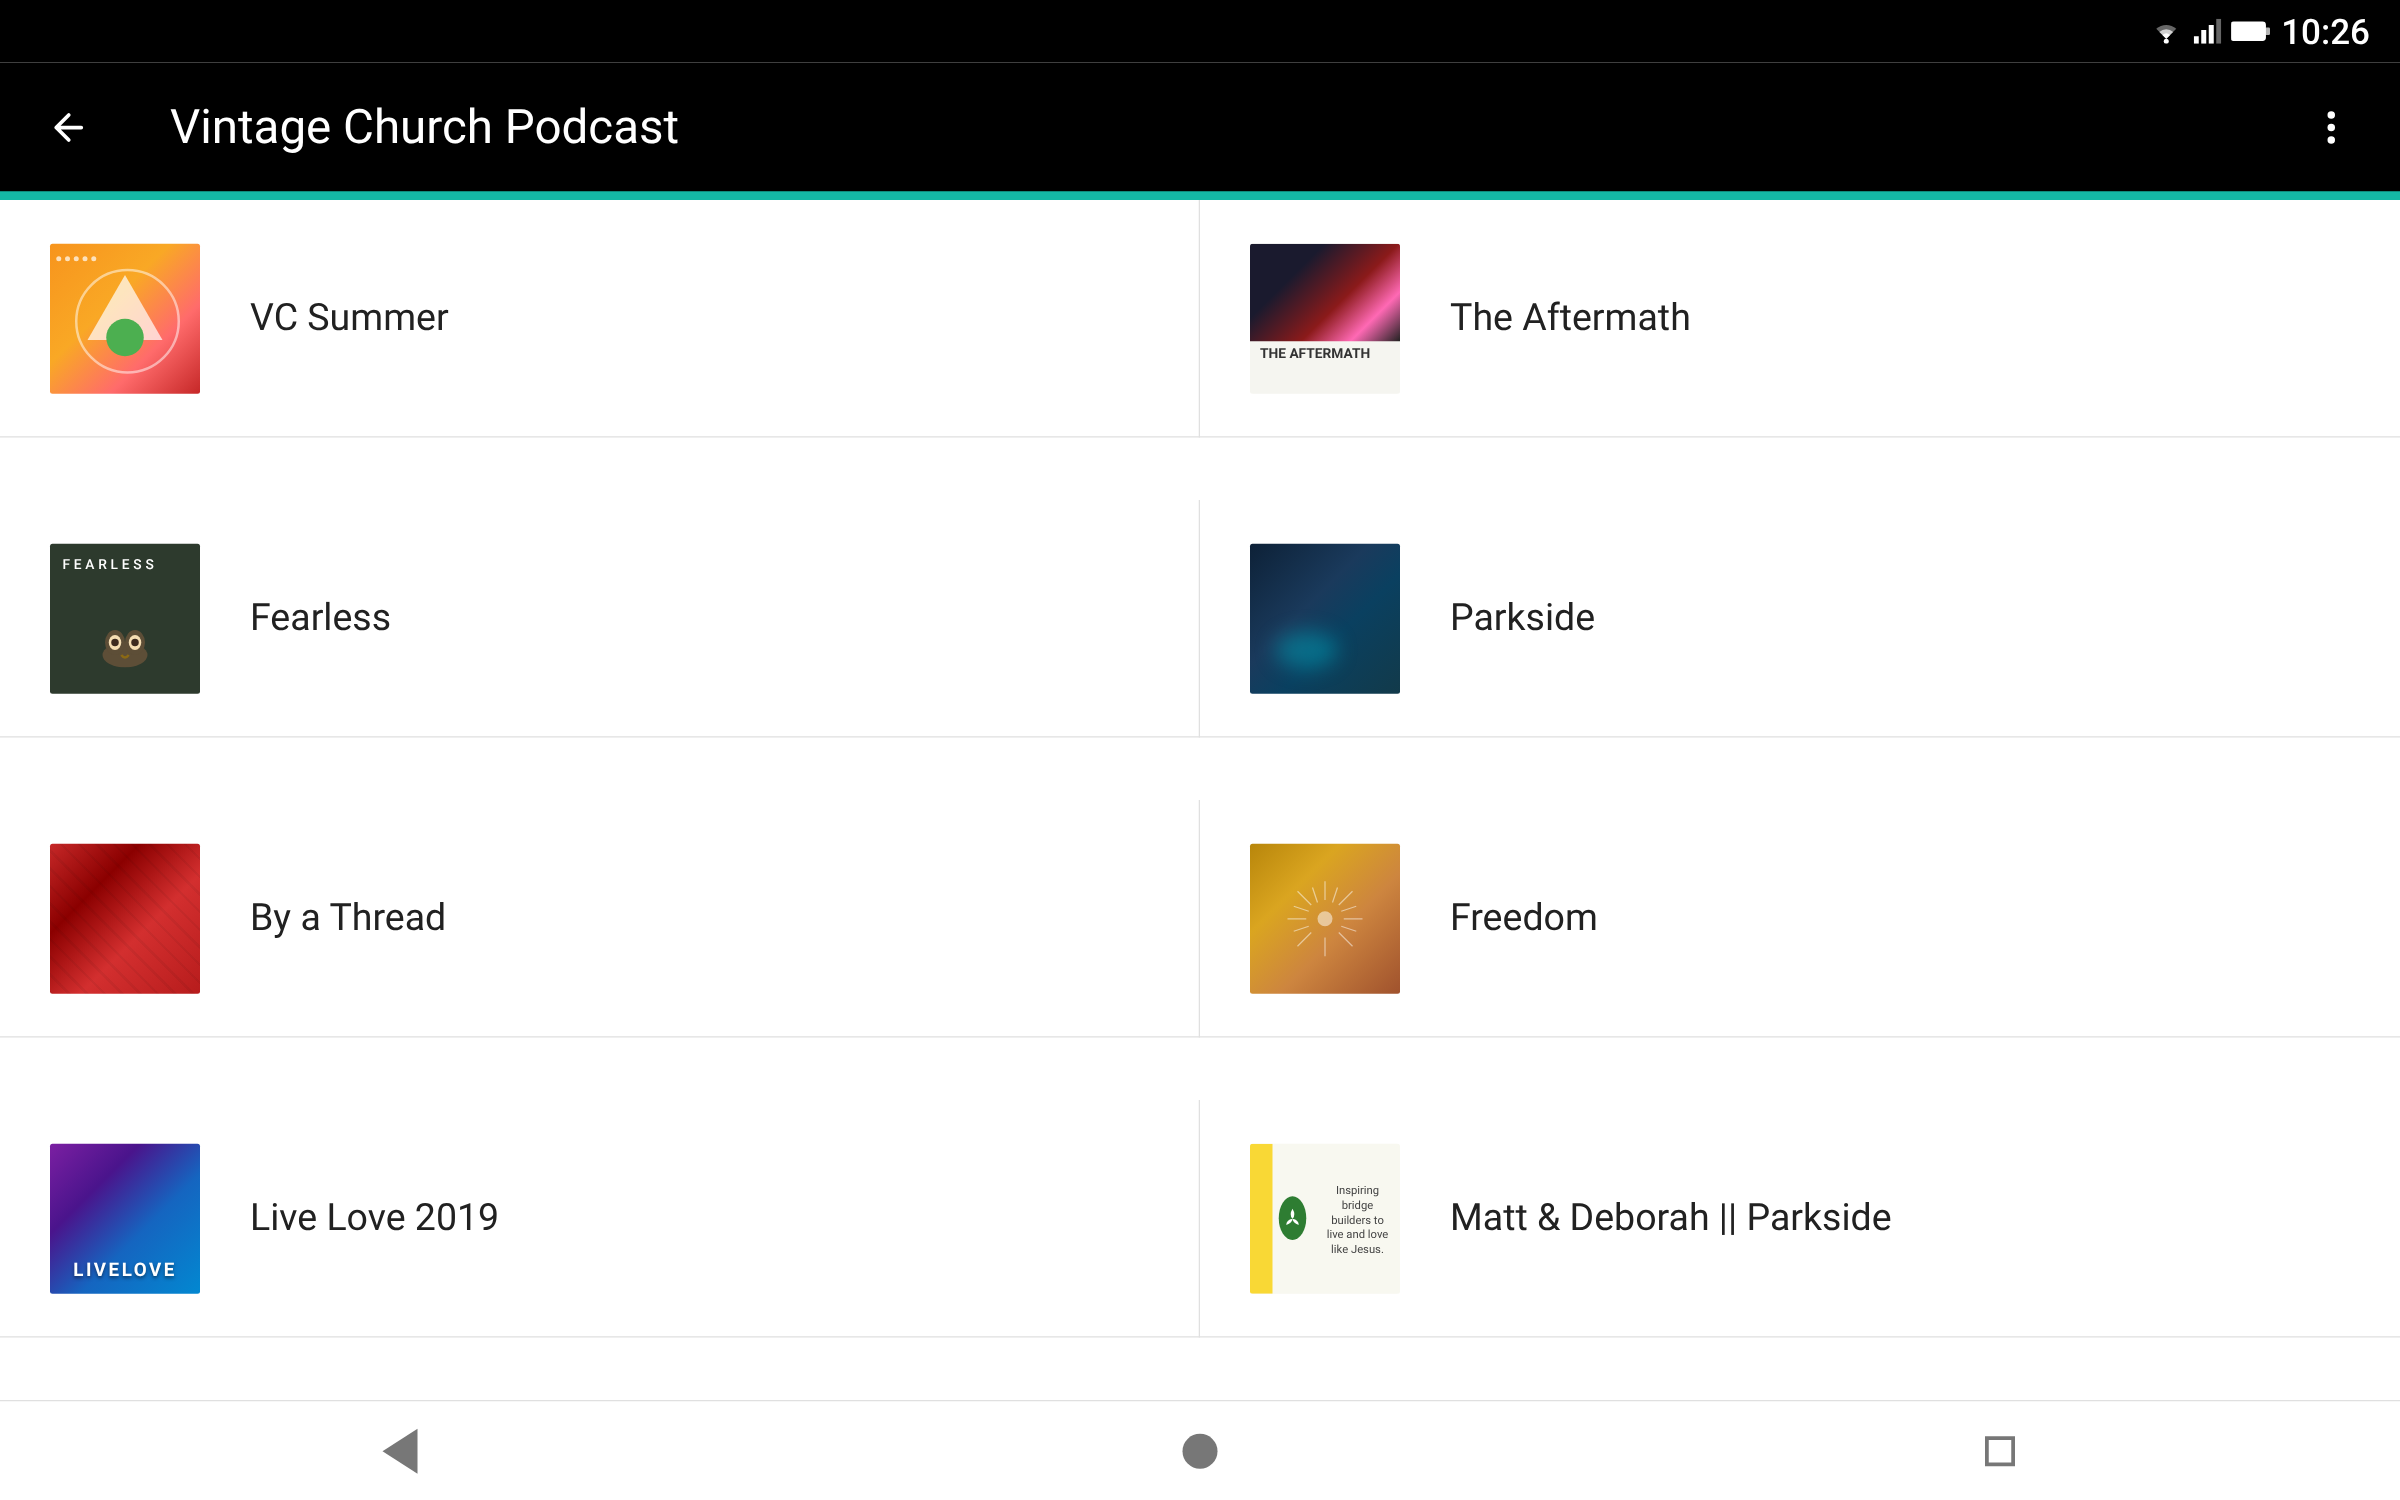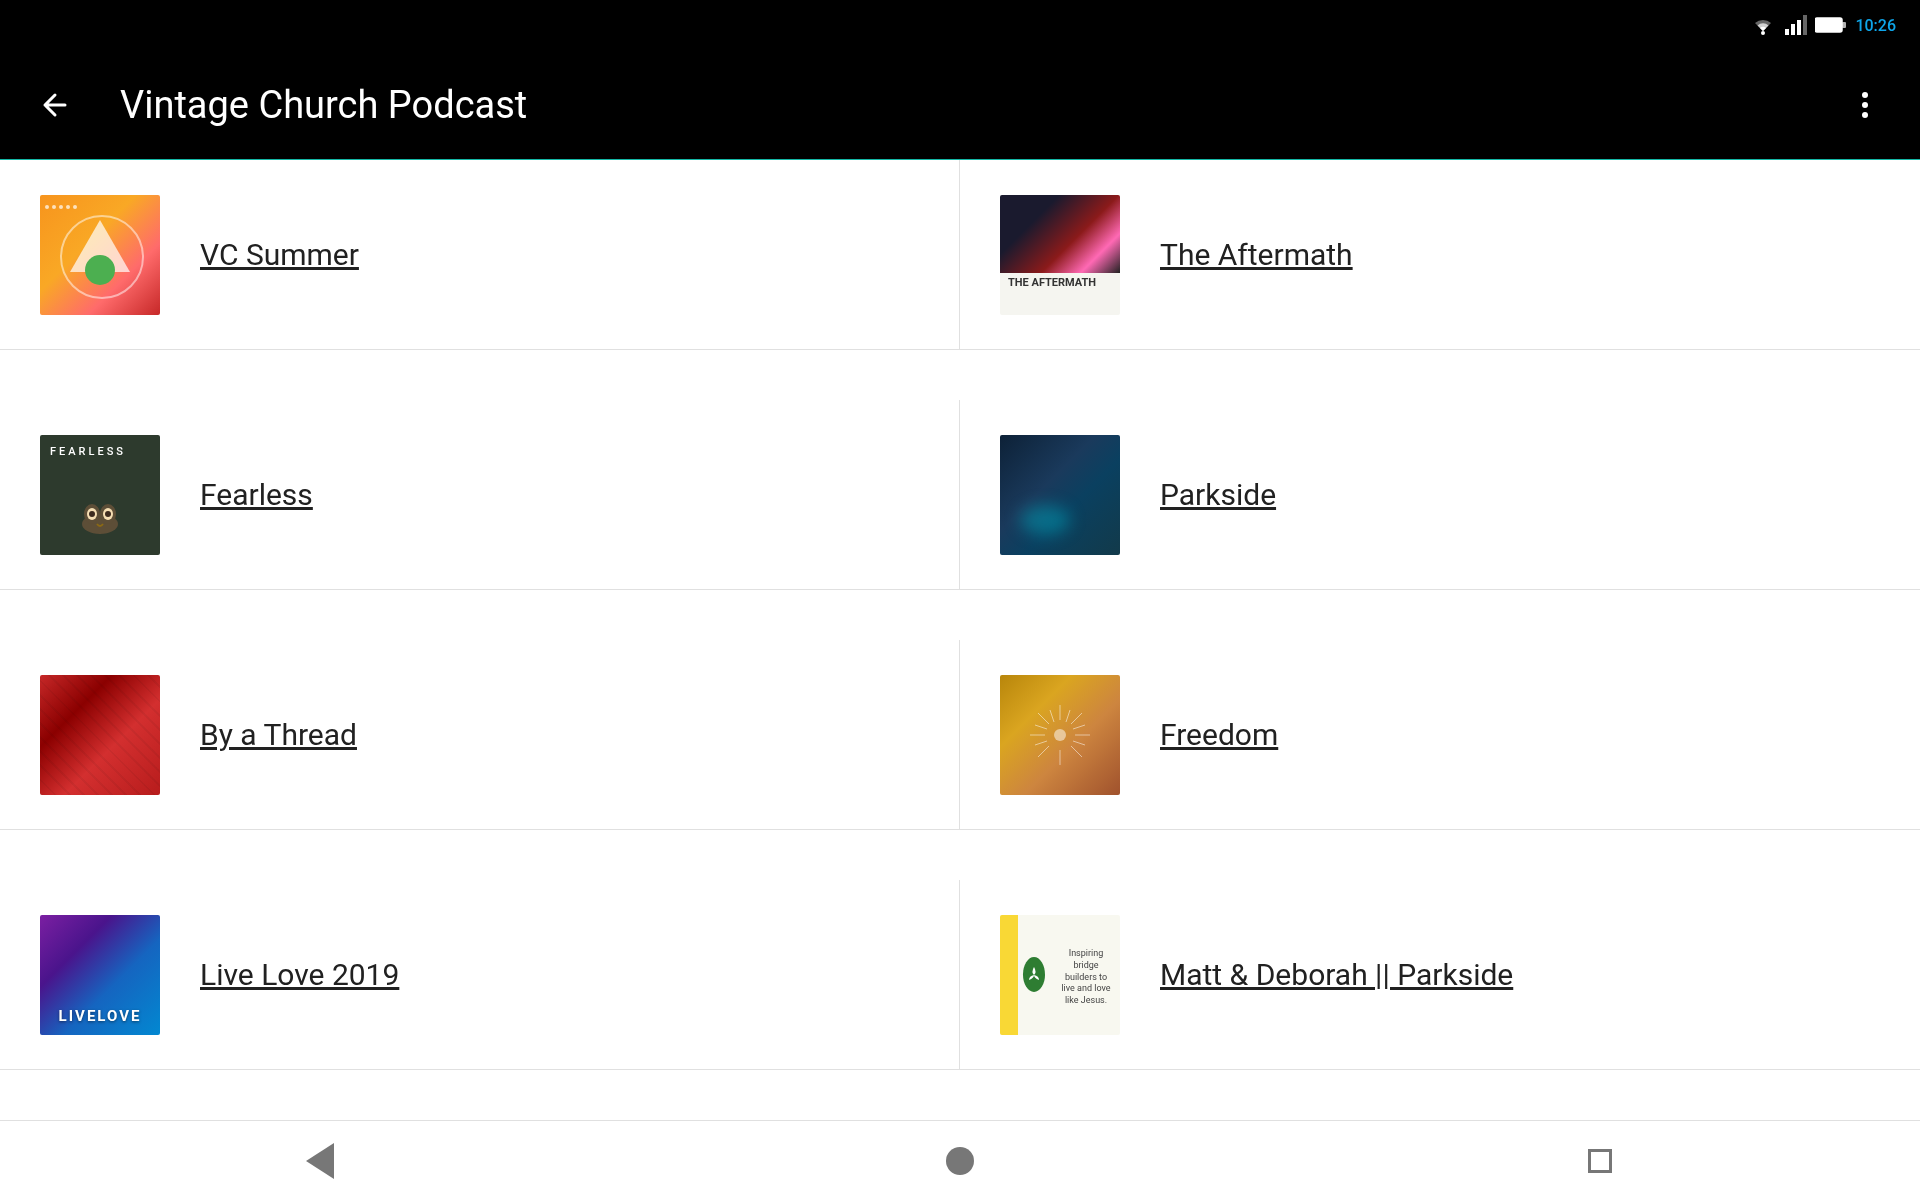--- a/index.html
+++ b/index.html
@@ -21,34 +21,34 @@
       padding: 0 24px;
       gap: 12px;
     }
     .status-icons {
       display: flex;
       align-items: center;
       gap: 8px;
       color: #fff;
     }
     .status-time {
-      color: #0ea5e9;
-      font-size: 16px;
+      color: #ffffff;
+      font-size: 28px;
       font-weight: 500;
     }
 
     
     .app-bar {
       background: #000;
       height: 110px;
       display: flex;
       align-items: center;
       padding: 0 30px;
-      gap: 40px;
-      border-bottom: 1px solid #14b8a6;
+      gap: 56px;
+      border-bottom: 7px solid #14b8a6;
     }
     .back-btn {
       color: #fff;
       cursor: pointer;
       display: flex;
       align-items: center;
       justify-content: center;
       width: 50px;
       height: 50px;
     }
@@ -96,21 +96,20 @@
       height: 120px;
       flex-shrink: 0;
       border-radius: 2px;
       overflow: hidden;
     }
 
     .podcast-name {
       font-size: 30px;
       color: #212121;
       font-weight: 400;
-      text-decoration: underline;
     }
 
     
     .thumb-vc-summer {
       background: linear-gradient(135deg, #f7941d 0%, #f9a825 40%, #ff6b6b 70%, #c62828 100%);
       position: relative;
       display: flex;
       align-items: center;
       justify-content: center;
     }

